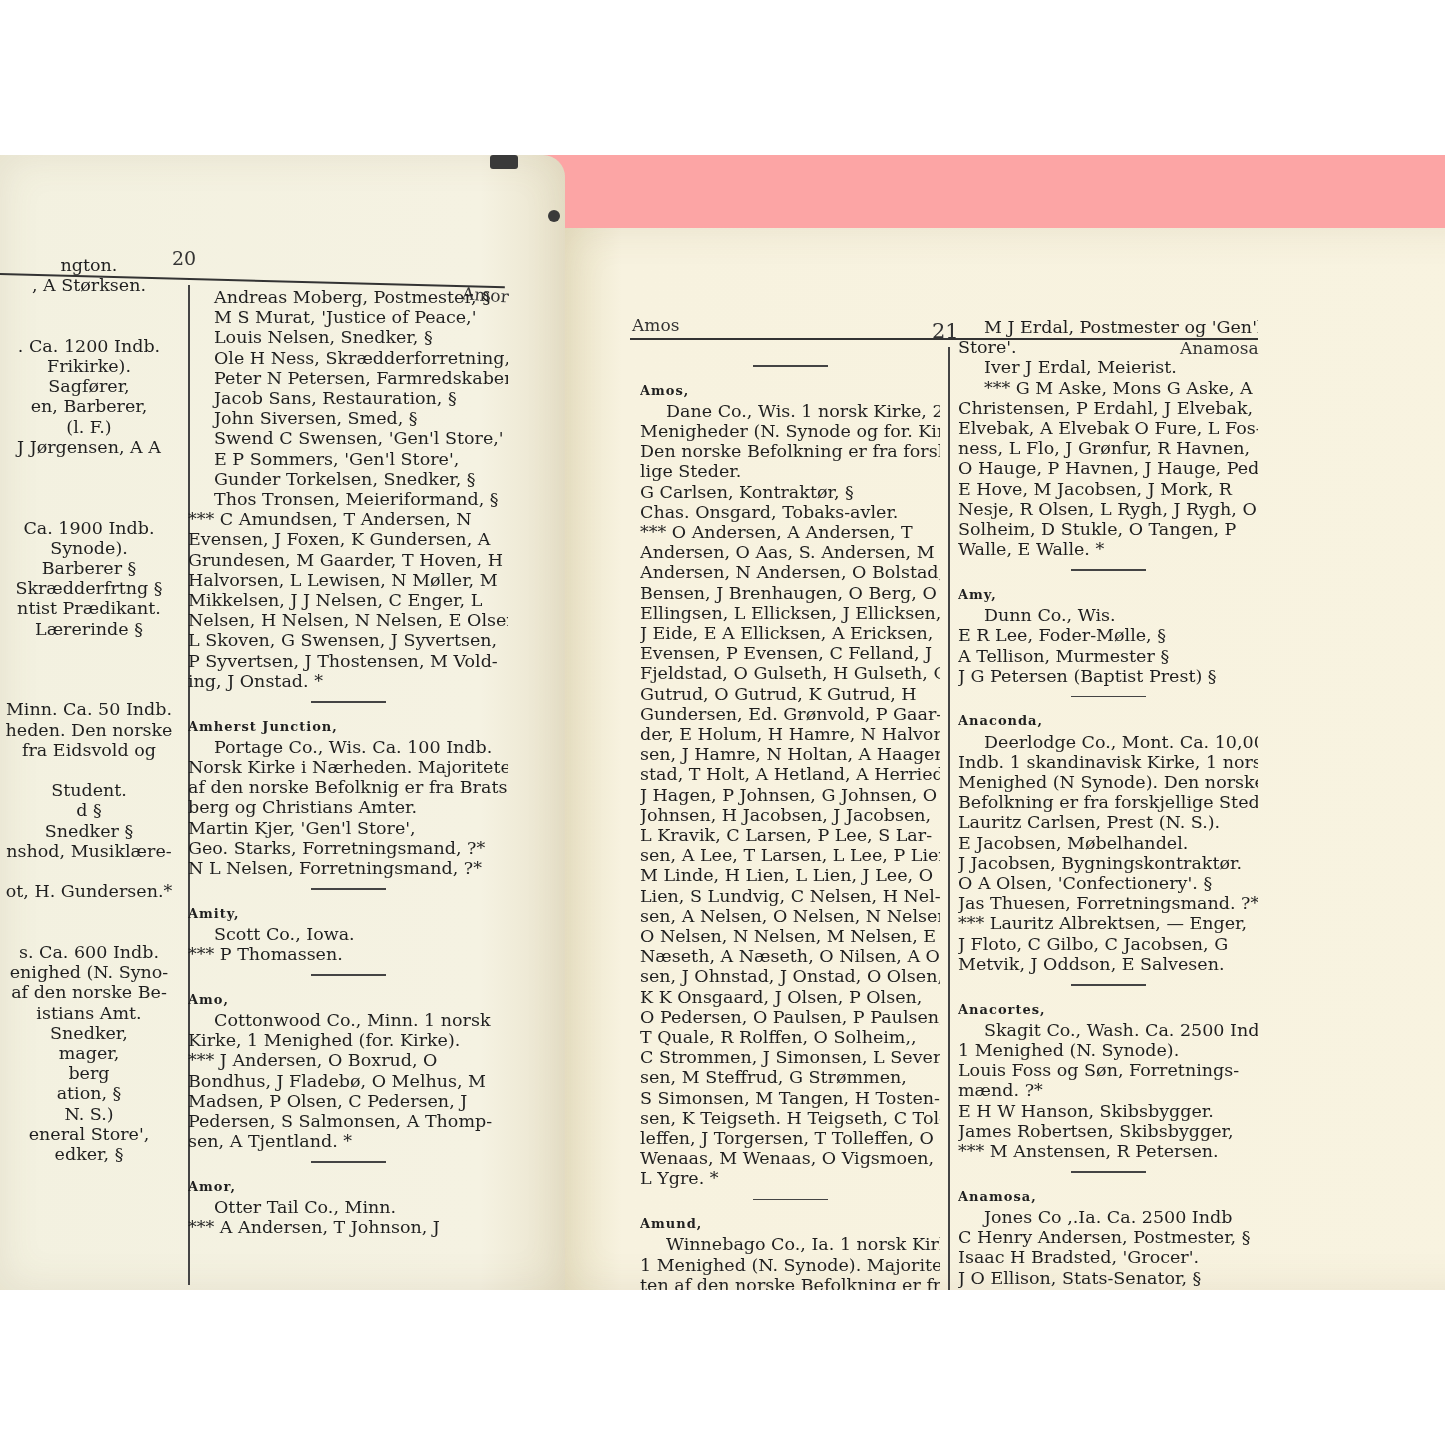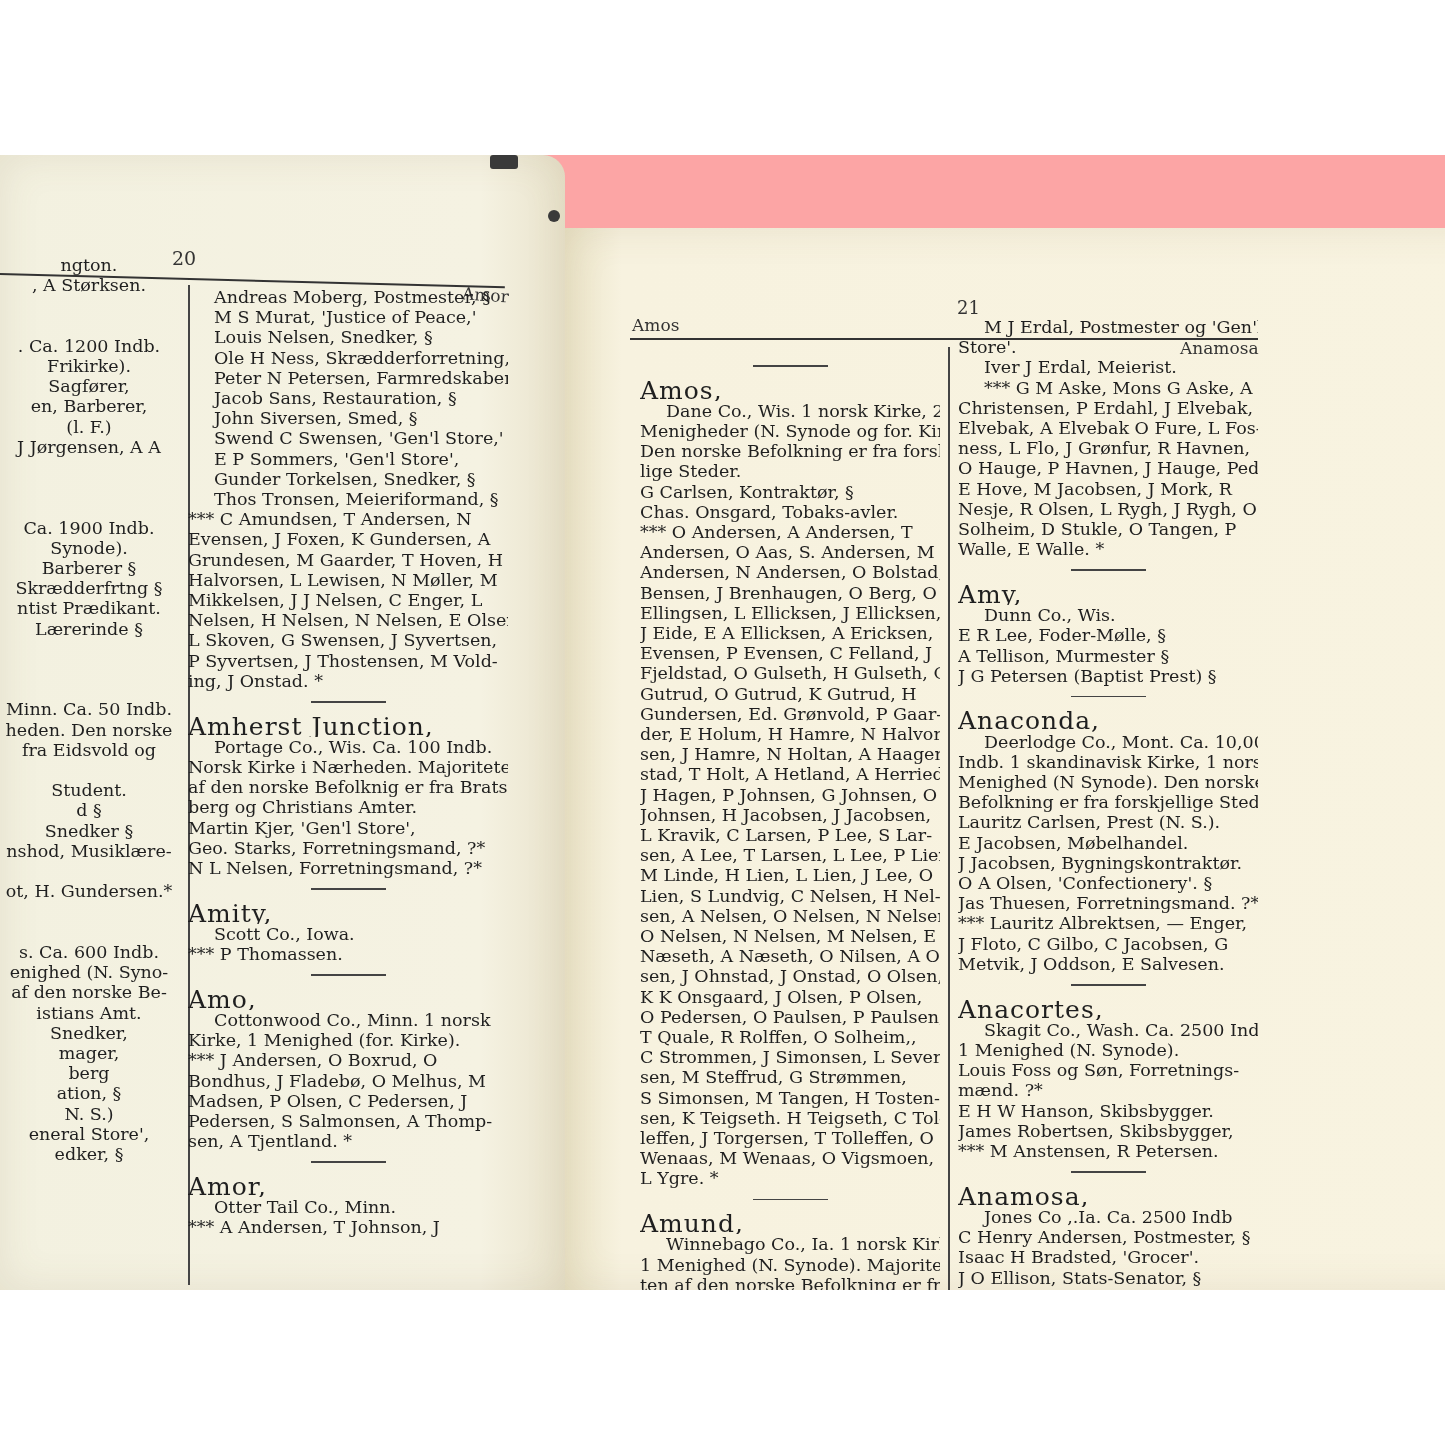--- a/index.html
+++ b/index.html
@@ -28,21 +28,21 @@
   }
   .spine-tab {
     position:absolute; background:#3a3a3a; border-radius:3px;
   }
   .runhead { position:absolute; font-size:17px; color:#333; }
   .hrule { position:absolute; height:2px; background:#333; }
   .vrule { position:absolute; width:2px; background:#444; }
   .col { position:absolute; font-size:17.5px; line-height:20.2px; }
   .col p { margin:0; white-space:nowrap; overflow:hidden; }
   .ind { padding-left:26px; }
-  .entry-head { font-weight:normal; font-size:25px; margin-top:6px !important; letter-spacing:1px; }
+  .entry-head { font-weight:bold; font-size:13px; margin-top:6px !important; letter-spacing:1px; }
   .sep { width:75px; height:1.5px; background:#444; margin:10px auto 14px auto; }
   .left-col { left:0; top:100px; width:178px; text-align:center; }
   .mid-col { left:188px; top:132px; width:320px; }
   .r1-col { left:640px; top:355px; width:300px; }
   .r2-col { left:958px; top:315px; width:300px; }
   .fade-bottom { position:absolute; left:0; top:1290px; width:1445px; height:155px; background:#ffffff; }
 </style>
 </head>
 <body>
 
@@ -152,21 +152,21 @@
   </div>
 
   <div class="page page-right">
     
   </div>
 
   <div class="spine-tab" style="left:490px; top:0; width:28px; height:14px;"></div>
   <div class="spine-tab" style="left:548px; top:55px; width:12px; height:12px; border-radius:6px;"></div>
 
   <div class="runhead" style="left:632px; top:160px;">Amos</div>
-  <div class="runhead" style="left:932px; top:142px; font-size:18px;margin-left:25px;">21</div>
+  <div class="runhead" style="left:932px; top:164px; font-size:21px;">21</div>
   <div class="runhead" style="left:1180px; top:160px;margin-top:23px;">Anamosa</div>
   <div class="hrule" style="left:630px; top:183px; width:628px;"></div>
   <div class="vrule" style="left:948px; top:192px; height:943px;"></div>
 
   <div class="col r1-col" style="top:200px;" id="r1col">
       <div class="sep"></div>
       <p class="entry-head">Amos,</p>
       <p class="ind">Dane Co., Wis. 1 norsk Kirke, 2</p>
       <p>Menigheder (N. Synode og for. Kirke).</p>
       <p>Den norske Befolkning er fra forskjel-</p>

